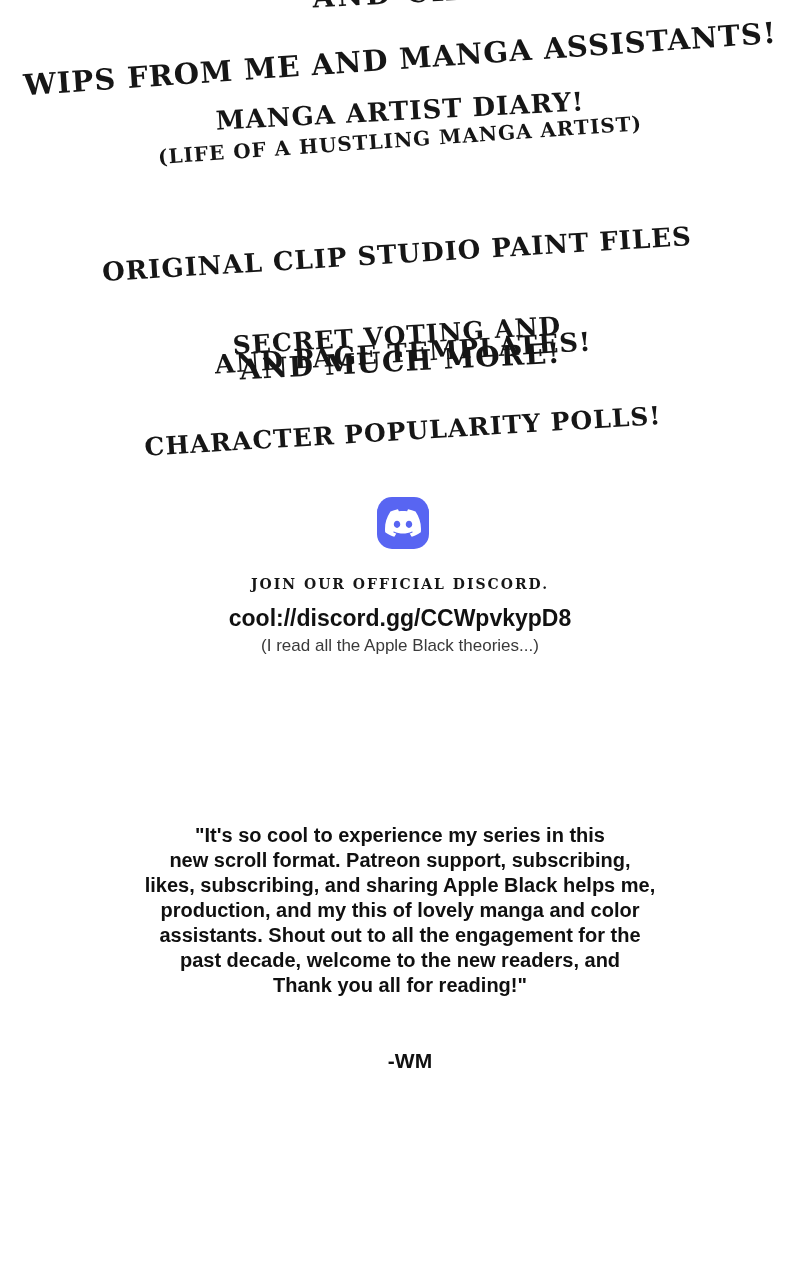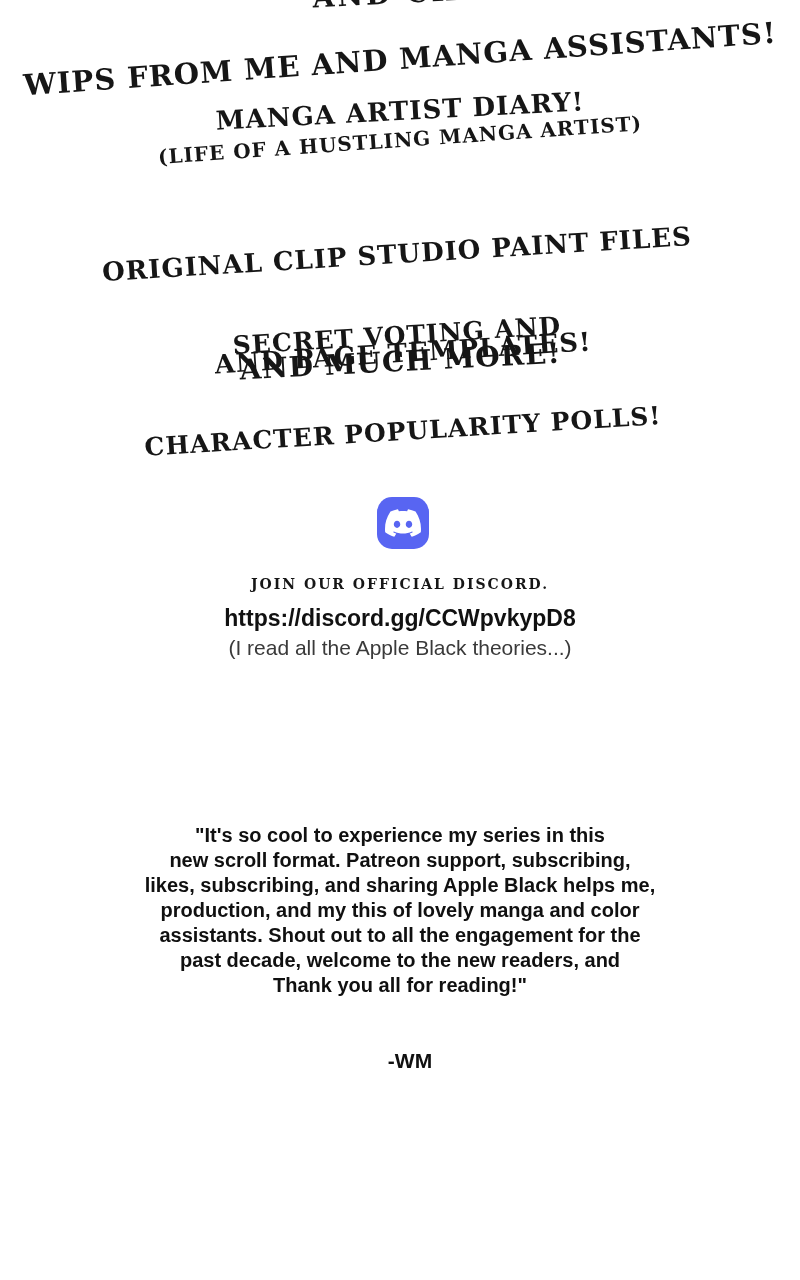--- a/index.html
+++ b/index.html
@@ -69,21 +69,21 @@
     font-family: "Liberation Sans", sans-serif;
     font-weight: bold;
     font-size: 23px;
     color: #111111;
   }
   .invite-note {
     position: absolute;
     top: 636px; left: 0; right: 0;
     text-align: center;
     font-family: "Liberation Sans", sans-serif;
-    font-size: 21px;
+    font-size: 17px;
     color: #3a3a3a;
   }
   .quote {
     position: absolute;
     top: 823px; left: 0; right: 0;
     text-align: center;
     font-family: "Liberation Sans", sans-serif;
     font-weight: bold;
     font-size: 20px;
     line-height: 25px;
@@ -128,21 +128,21 @@
   <div class="uncial line-more">AND MUCH MORE!</div>
 
   <div class="discord-badge" style="background-color: rgb(88, 101, 242);">
     <svg viewBox="0 0 24 24" xmlns="http://www.w3.org/2000/svg" aria-hidden="true">
       <path fill="#ffffff" d="M20.317 4.3698a19.7913 19.7913 0 00-4.8851-1.5152.0741.0741 0 00-.0785.0371c-.211.3753-.4447.8648-.6083 1.2495-1.8447-.2762-3.68-.2762-5.4868 0-.1636-.3933-.4058-.8742-.6177-1.2495a.077.077 0 00-.0785-.037 19.7363 19.7363 0 00-4.8852 1.515.0699.0699 0 00-.0321.0277C.5334 9.0458-.319 13.5799.0992 18.0578a.0824.0824 0 00.0312.0561c2.0528 1.5076 4.0413 2.4228 5.9929 3.0294a.0777.0777 0 00.0842-.0276c.4616-.6304.8731-1.2952 1.226-1.9942a.076.076 0 00-.0416-.1057c-.6528-.2476-1.2743-.5495-1.8722-.8923a.077.077 0 01-.0076-.1277c.1258-.0943.2517-.1923.3718-.2914a.0743.0743 0 01.0776-.0105c3.9278 1.7933 8.18 1.7933 12.0614 0a.0739.0739 0 01.0785.0095c.1202.099.246.1981.3728.2924a.077.077 0 01-.0066.1276 12.2986 12.2986 0 01-1.873.8914.0766.0766 0 00-.0407.1067c.3604.698.7719 1.3628 1.225 1.9932a.076.076 0 00.0842.0286c1.961-.6067 3.9495-1.5219 6.0023-3.0294a.077.077 0 00.0313-.0552c.5004-5.177-.8382-9.6739-3.5485-13.6604a.061.061 0 00-.0312-.0286zM8.02 15.3312c-1.1825 0-2.1569-1.0857-2.1569-2.419 0-1.3332.9555-2.4189 2.157-2.4189 1.2108 0 2.1757 1.0952 2.1568 2.419 0 1.3332-.9555 2.4189-2.1569 2.4189zm7.9748 0c-1.1825 0-2.1569-1.0857-2.1569-2.419 0-1.3332.9554-2.4189 2.1569-2.4189 1.2108 0 2.1757 1.0952 2.1568 2.419 0 1.3332-.946 2.4189-2.1568 2.4189z"></path>
     </svg>
   </div>
 
   <div class="uncial line-join">JOIN OUR OFFICIAL DISCORD.</div>
 
-  <div class="invite-url">https://discord.gg/CCWpvkypD8</div>
+  <div class="invite-url">cool://discord.gg/CCWpvkypD8</div>
 
   <div class="invite-note">(I read all the Apple Black theories...)</div>
 
   <div class="quote">
     <div>"It's so cool to experience my series in this</div>
     <div>new scroll format. Patreon support, subscribing,</div>
     <div>likes, subscribing, and sharing Apple Black helps me,</div>
     <div>production, and my this of lovely manga and color</div>
     <div>assistants. Shout out to all the engagement for the</div>
     <div>past decade, welcome to the new readers, and</div>

